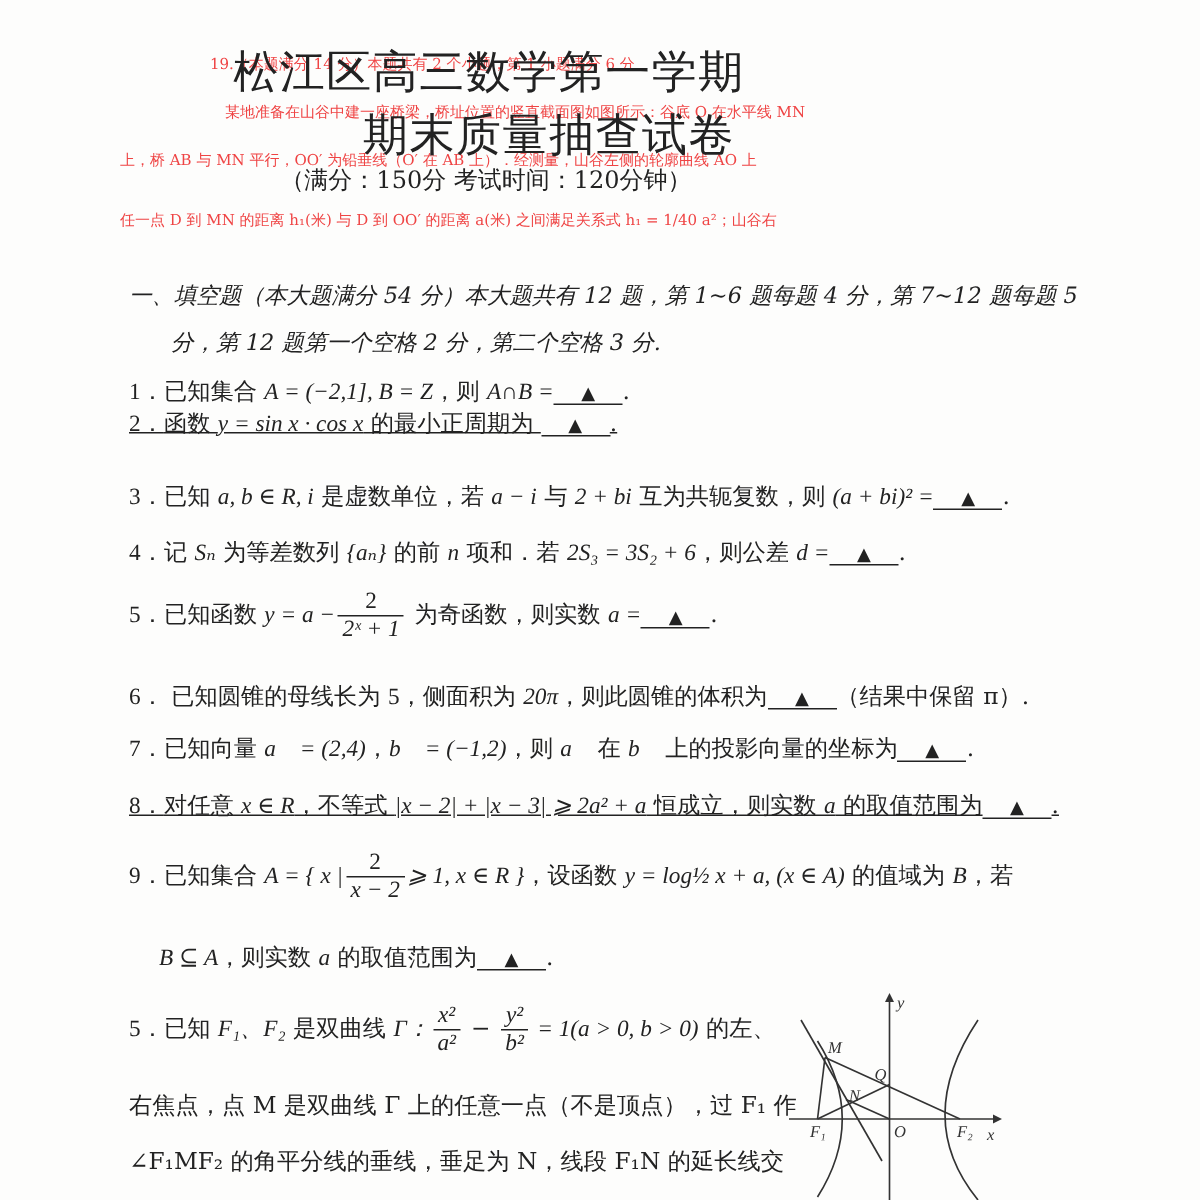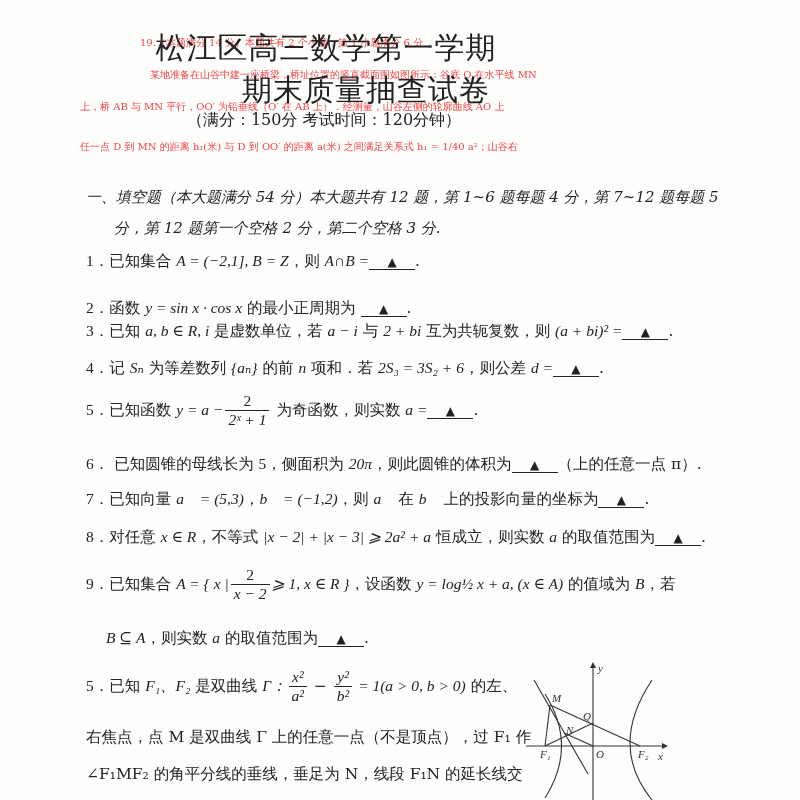--- a/index.html
+++ b/index.html
@@ -53,45 +53,45 @@
   <div class="title" style="top:70px;padding-left:40px;">期末质量抽查试卷</div>
   <div class="subtitle" style="top:110px;">（满分：150分   考试时间：120分钟）</div>
 
   <div class="line sec" style="left:86px;top:188px;">一、填空题（本大题满分 54 分）本大题共有 12 题，第 1~6 题每题 4 分，第 7~12 题每题 5</div>
   <div class="line sec" style="left:114px;top:219px;">分，第 12 题第一个空格 2 分，第二个空格 3 分.</div>
 
   <div class="line" style="left:86px;top:251px;">
     <span class="r">1．</span><span>已知集合 </span><span class="m">A = (−2,1], B = Z</span><span>，则 </span><span class="m">A∩B =</span><span class="blank">▲</span><span>.</span>
   </div>
 
-  <div class="line" style="left:86px;top:298px;">
+  <div class="line" style="left:86px;top:272px;text-decoration:underline;">
     <span class="r">2．</span><span>函数 </span><span class="m">y = sin x · cos x</span><span> 的最小正周期为 </span><span class="blank">▲</span><span>.</span>
   </div>
 
   <div class="line" style="left:86px;top:321px;">
     <span class="r">3．</span><span>已知 </span><span class="m">a, b ∈ R, i</span><span> 是虚数单位，若 </span><span class="m">a − i</span><span> 与 </span><span class="m">2 + bi</span><span> 互为共轭复数，则 </span><span class="m">(a + bi)² =</span><span class="blank">▲</span><span>.</span>
   </div>
 
   <div class="line" style="left:86px;top:358px;">
     <span class="r">4．</span><span>记 </span><span class="m">Sₙ</span><span> 为等差数列 </span><span class="m">{aₙ}</span><span> 的前 </span><span class="m">n</span><span> 项和．若 </span><span class="m">2S₃ = 3S₂ + 6</span><span>，则公差 </span><span class="m">d =</span><span class="blank">▲</span><span>.</span>
   </div>
 
   <div class="line" style="left:86px;top:392px;">
     <span class="r">5．</span><span>已知函数 </span><span class="m">y = a −</span><span class="frac m"><span class="num r">2</span><span class="den">2ˣ + 1</span></span><span> 为奇函数，则实数 </span><span class="m">a =</span><span class="blank">▲</span><span>.</span>
   </div>
 
   <div class="line" style="left:86px;top:454px;">
-    <span class="r">6．</span><span> 已知圆锥的母线长为 </span><span class="r">5</span><span>，侧面积为 </span><span class="m">20π</span><span>，则此圆锥的体积为</span><span class="blank">▲</span><span>（上的任意一点 π）.</span>
+    <span class="r">6．</span><span> 已知圆锥的母线长为 </span><span class="r">5</span><span>，侧面积为 </span><span class="m">20π</span><span>，则此圆锥的体积为</span><span class="blank">▲</span><span>（结果中保留 π）.</span>
   </div>
 
   <div class="line" style="left:86px;top:489px;">
-    <span class="r">7．</span><span>已知向量 </span><span class="m">a⃗ = (5,3)</span><span>，</span><span class="m">b⃗ = (−1,2)</span><span>，则 </span><span class="m">a⃗</span><span> 在 </span><span class="m">b⃗</span><span> 上的投影向量的坐标为</span><span class="blank">▲</span><span>.</span>
+    <span class="r">7．</span><span>已知向量 </span><span class="m">a⃗ = (2,4)</span><span>，</span><span class="m">b⃗ = (−1,2)</span><span>，则 </span><span class="m">a⃗</span><span> 在 </span><span class="m">b⃗</span><span> 上的投影向量的坐标为</span><span class="blank">▲</span><span>.</span>
   </div>
 
-  <div class="line" style="left:86px;top:527px;">
+  <div class="line" style="left:86px;top:527px;text-decoration:underline;">
     <span class="r">8．</span><span>对任意 </span><span class="m">x ∈ R</span><span>，不等式 </span><span class="m">|x − 2| + |x − 3| ⩾ 2a² + a</span><span> 恒成立，则实数 </span><span class="m">a</span><span> 的取值范围为</span><span class="blank">▲</span><span>.</span>
   </div>
 
   <div class="line" style="left:86px;top:566px;">
     <span class="r">9．</span><span>已知集合 </span><span class="m">A = { x |</span><span class="frac m"><span class="num r">2</span><span class="den">x − 2</span></span><span class="m">⩾ 1, x ∈ R }</span><span>，设函数 </span><span class="m">y = log½ x + a, (x ∈ A)</span><span> 的值域为 </span><span class="m">B</span><span>，若</span>
   </div>
   <div class="line" style="left:106px;top:628px;">
     <span class="m">B ⊆ A</span><span>，则实数 </span><span class="m">a</span><span> 的取值范围为</span><span class="blank">▲</span><span>.</span>
   </div>
 

